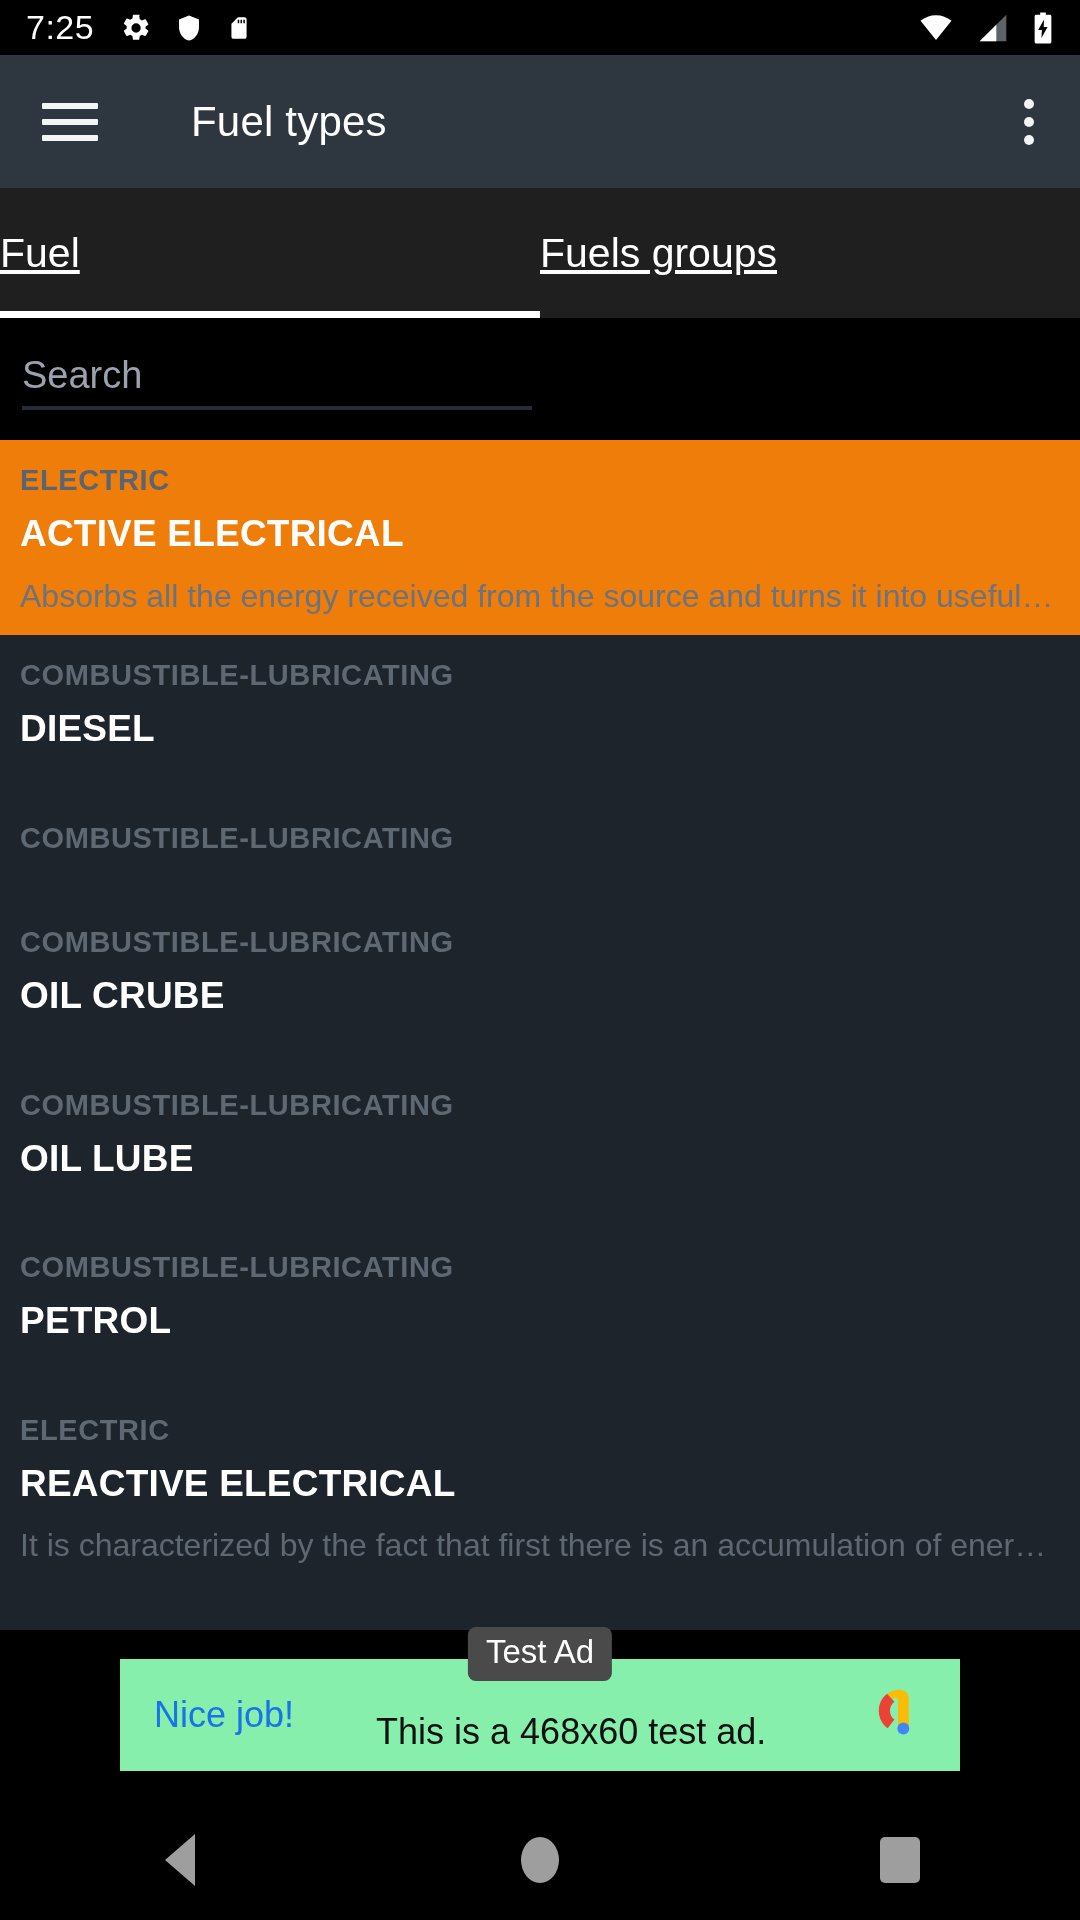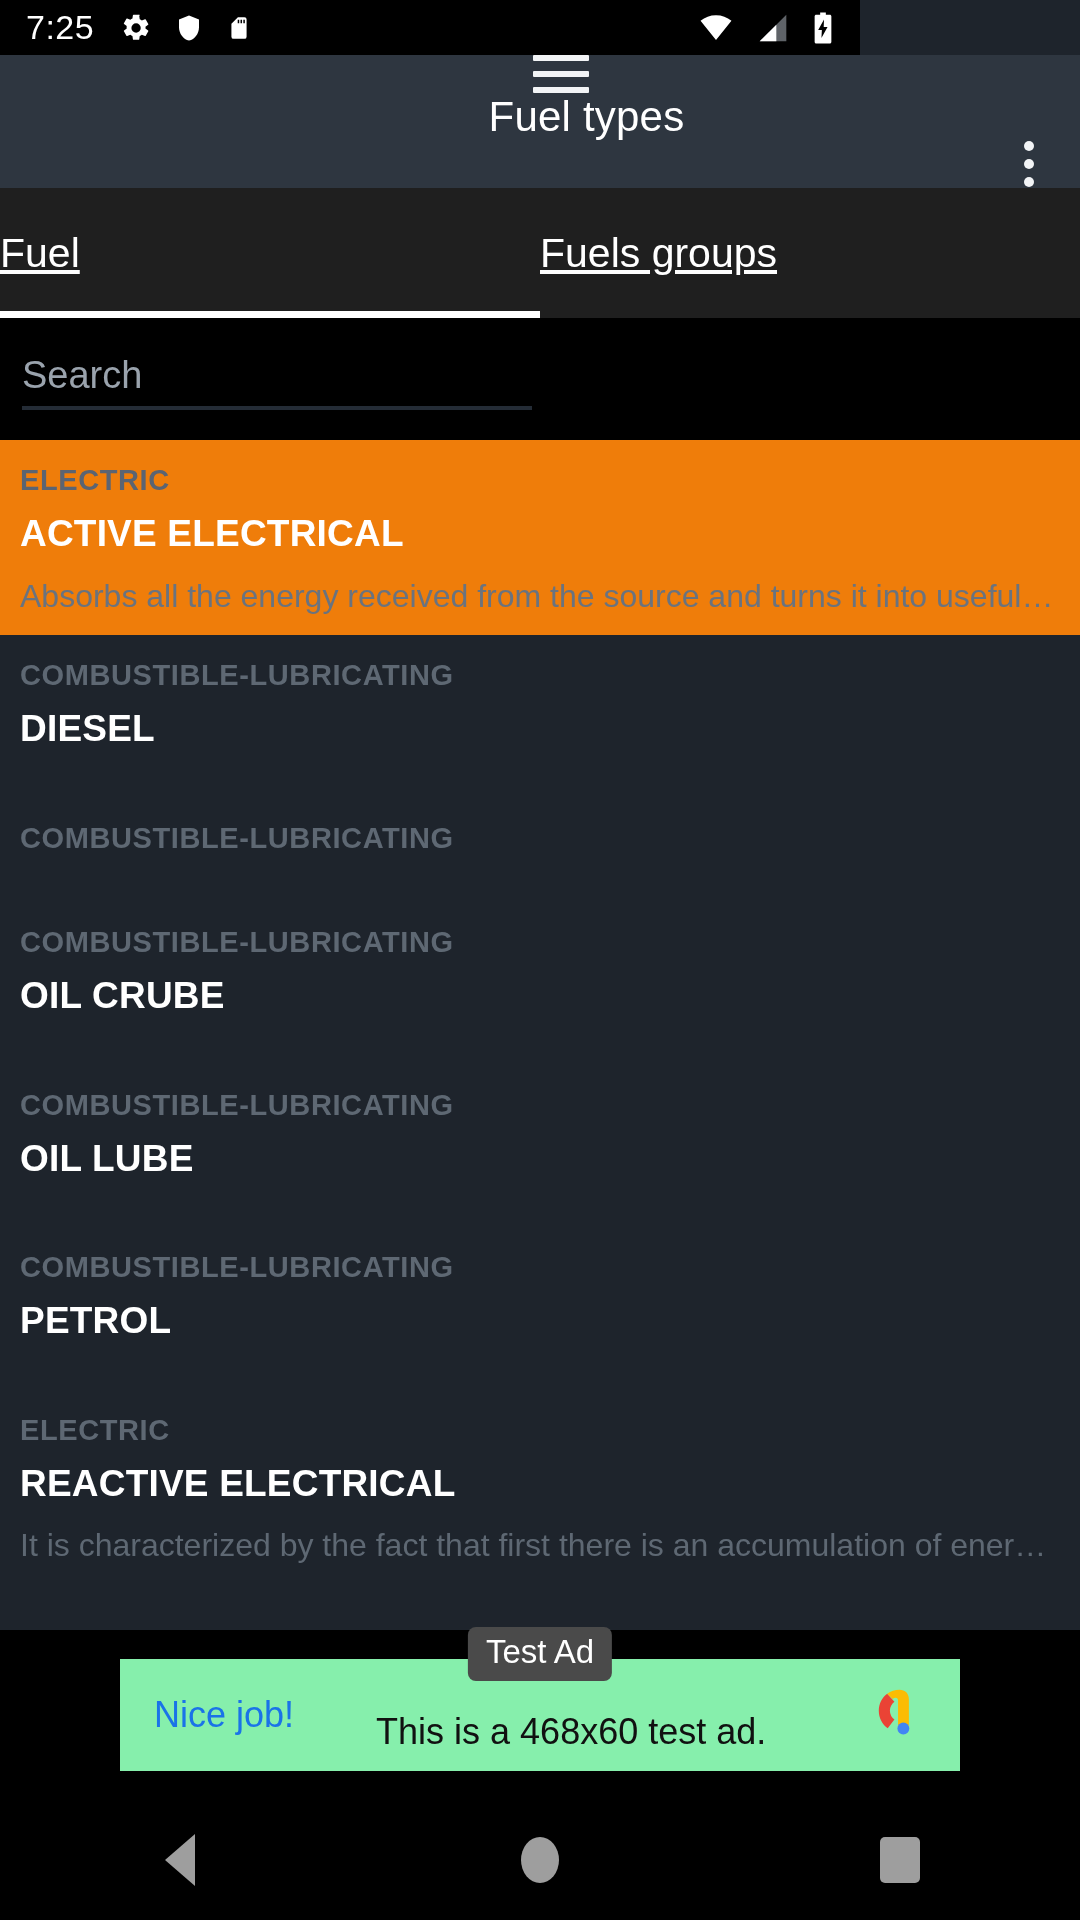--- a/index.html
+++ b/index.html
@@ -6,33 +6,33 @@
   html,body {
     width:1080px; height:1920px;
     background:#000;
     font-family:"Liberation Sans", sans-serif;
     overflow:hidden;
   }
   #screen { position:relative; width:1080px; height:1920px; background:#1e242c; }
 
   
   .statusbar {
-    position:absolute; top:0; left:0; width:860px; height:55px;
+    position:absolute; top:0; left:0; width:1080px; height:55px;
     background:#000; display:flex; align-items:center;
     padding:0 26px;
   }
   .status-clock { color:#fff; font-size:34px; letter-spacing:.5px; }
   .status-left-icons { display:flex; align-items:center; gap:22px; margin-left:26px; }
   .status-right { margin-left:auto; display:flex; align-items:center; gap:22px; }
   .sicon { display:block; }
 
   
   .appbar {
     position:absolute; top:55px; left:0; width:1080px; height:133px;
-    background:#2e3640; display:flex; align-items:center;flex-direction:column;
+    background:#2e3640; display:flex; align-items:center;
   }
   .hamburger { width:56px; height:38px; margin-left:42px; display:flex;
                flex-direction:column; justify-content:space-between; cursor:pointer; }
   .hamburger span { display:block; height:6px; background:#f2f4f6; border-radius:1px; }
   .appbar-title { color:#ffffff; font-size:42px; margin-left:93px; letter-spacing:.2px; }
   .overflow { margin-left:auto; margin-right:46px; width:10px; height:46px;
               display:flex; flex-direction:column; justify-content:space-between; cursor:pointer; }
   .overflow i { display:block; width:10px; height:10px; border-radius:50%; background:#f2f4f6; }
 
   

